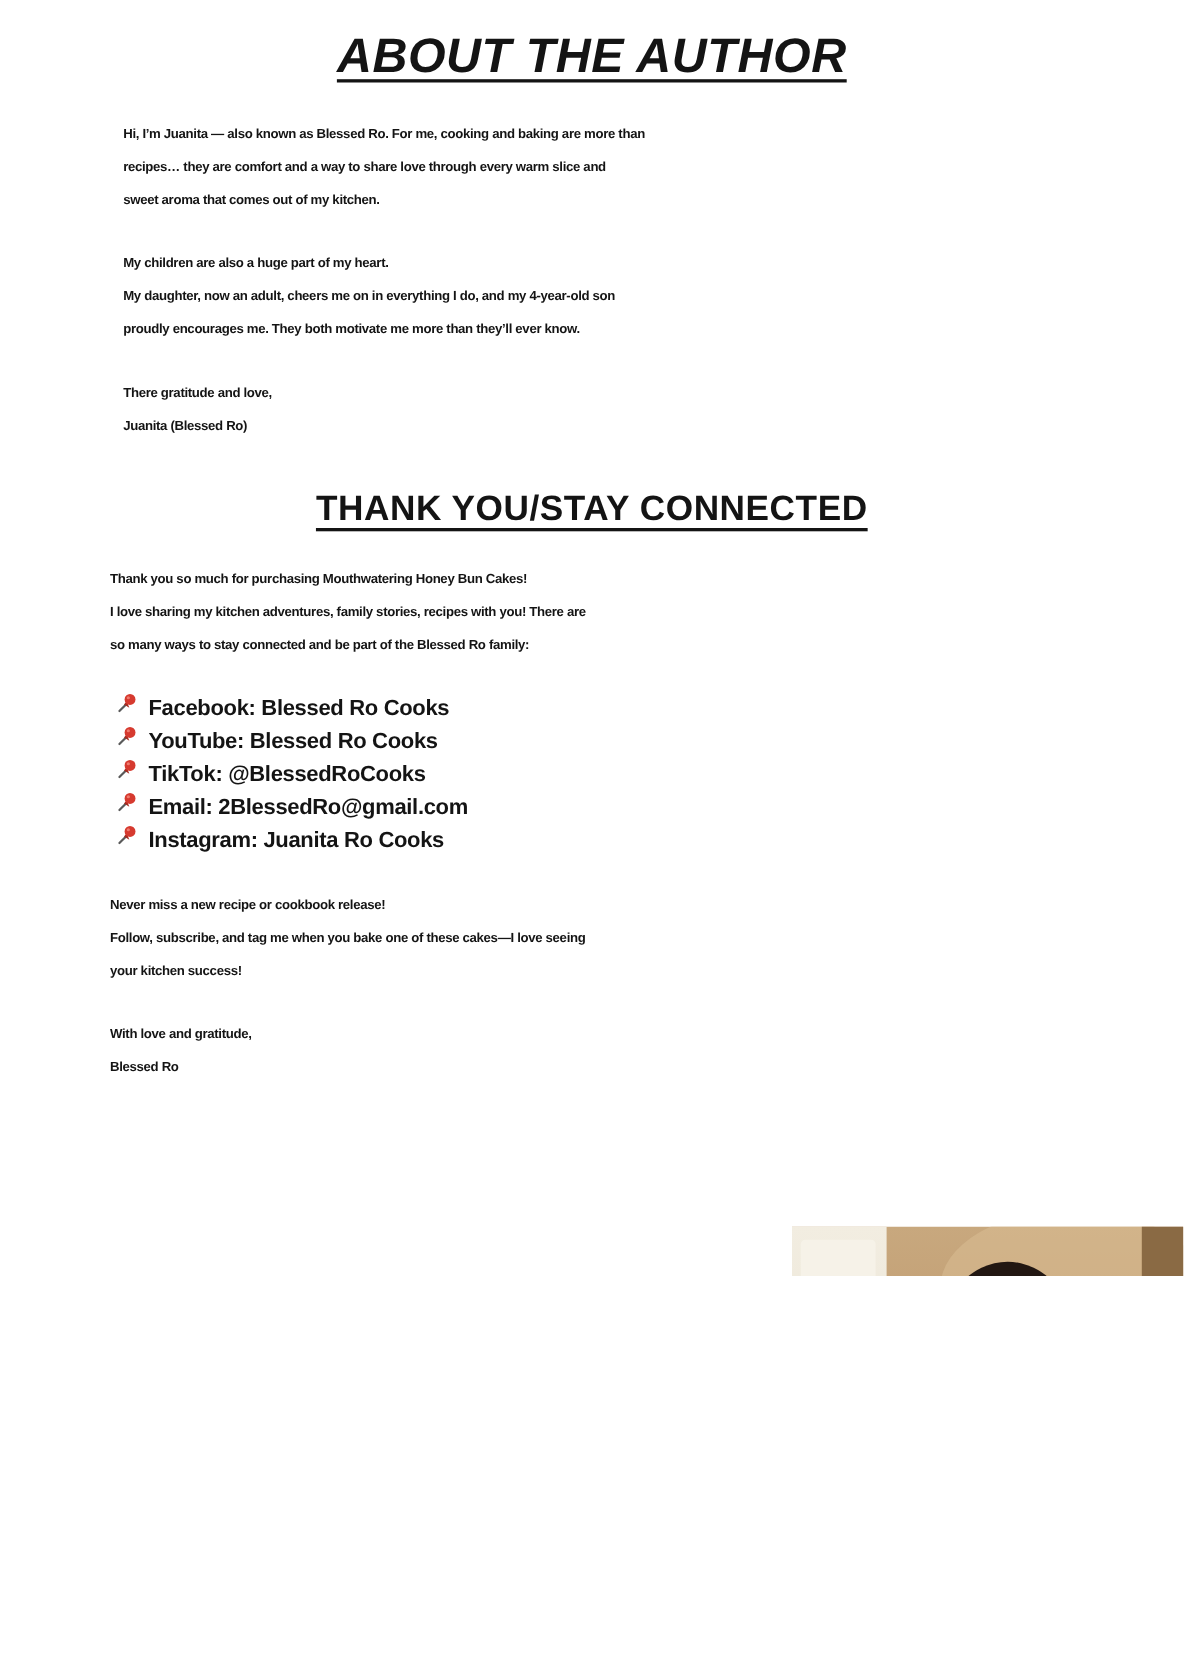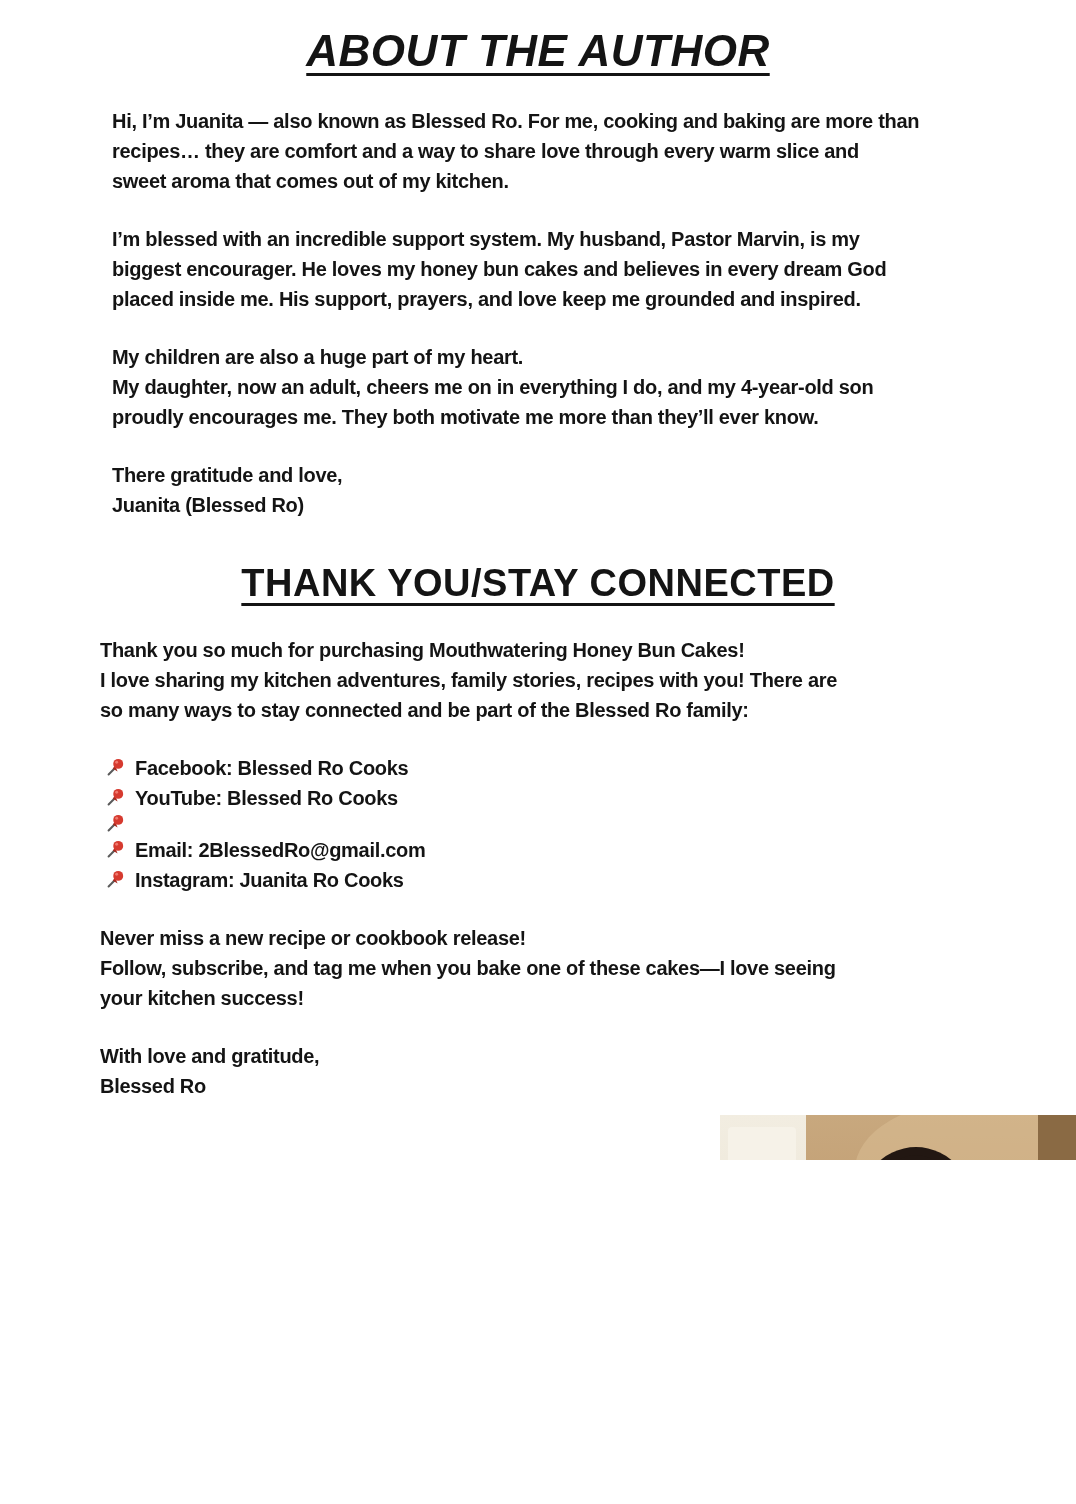--- a/index.html
+++ b/index.html
@@ -21,43 +21,43 @@
     font-weight: 800;
     font-style: italic;
     letter-spacing: 0.5px;
     text-decoration: underline;
     text-decoration-thickness: 3px;
     text-underline-offset: 7px;
   }
   .about { margin: 30px 16px 0 112px; }
   .connect { margin: 0 16px 0 100px; }
   .para {
-    font-size: 20px;
+    font-size: 12px;
     font-weight: 700;
     line-height: 30px;
     letter-spacing: -0.3px;
     white-space: pre-line;
     margin-bottom: 28px;
     color: #141414;
   }
   .closing { margin-bottom: 0; }
   .h2 {
     margin: 42px 0 30px;
     text-align: center;
-    font-size: 38px;
+    font-size: 32px;
     font-weight: 800;
     letter-spacing: 0.5px;
     text-decoration: underline;
     text-decoration-thickness: 3px;
     text-underline-offset: 7px;
   }
   .social { margin: 2px 0 28px 4px; }
   .social-item {
     display: flex;
-    align-items: center;
+    align-items: flex-start;
     gap: 9px;
     font-size: 20px;
     font-weight: 700;
     letter-spacing: -0.3px;
     line-height: 30px;
   }
   .pin { display: inline-flex; width: 22px; height: 22px; flex: 0 0 auto; }
   .photo {
     position: absolute;
     left: 720px;
@@ -71,23 +71,20 @@
 <body>
 
 <div class="page">
 
   <h1 class="h1">ABOUT THE AUTHOR</h1>
 
   <section class="about">
     <p class="para">Hi, I’m Juanita — also known as Blessed Ro. For me, cooking and baking are more than
 recipes… they are comfort and a way to share love through every warm slice and
 sweet aroma that comes out of my kitchen.</p>
-    <p class="para">I’m blessed with an incredible support system. My husband, Pastor Marvin, is my
-biggest encourager. He loves my honey bun cakes and believes in every dream God
-placed inside me. His support, prayers, and love keep me grounded and inspired.</p>
     <p class="para">My children are also a huge part of my heart.
 My daughter, now an adult, cheers me on in everything I do, and my 4-year-old son
 proudly encourages me. They both motivate me more than they’ll ever know.</p>
     <p class="para closing">There gratitude and love,
 Juanita (Blessed Ro)</p>
   </section>
 
   <h2 class="h2">THANK YOU/STAY CONNECTED</h2>
 
   <section class="connect">
@@ -120,20 +117,21 @@
       </div>
       <div class="social-item">
         <span class="pin">
           <svg viewBox="0 0 24 24" width="22" height="22" aria-hidden="true">
             <line x1="5" y1="19" x2="11.5" y2="12.5" stroke="#5a5a5a" stroke-width="2.2" stroke-linecap="round"></line>
             <path d="M9.5 12.5 L14.8 15.8 L12.2 9.2 Z" fill="#a62a20"></path>
             <circle cx="15.5" cy="7.5" r="5.4" fill="#d63a2f"></circle>
             <circle cx="13.8" cy="5.8" r="1.6" fill="#ef7a6e"></circle>
           </svg>
         </span>
+        <span class="social-label">TikTok: @BlessedRoCooks</span>
       </div>
       <div class="social-item">
         <span class="pin">
           <svg viewBox="0 0 24 24" width="22" height="22" aria-hidden="true">
             <line x1="5" y1="19" x2="11.5" y2="12.5" stroke="#5a5a5a" stroke-width="2.2" stroke-linecap="round"></line>
             <path d="M9.5 12.5 L14.8 15.8 L12.2 9.2 Z" fill="#a62a20"></path>
             <circle cx="15.5" cy="7.5" r="5.4" fill="#d63a2f"></circle>
             <circle cx="13.8" cy="5.8" r="1.6" fill="#ef7a6e"></circle>
           </svg>
         </span>

